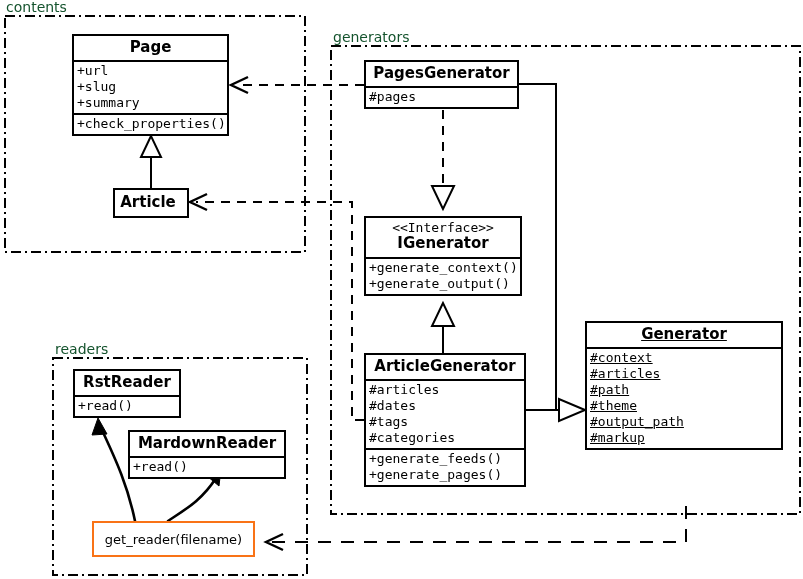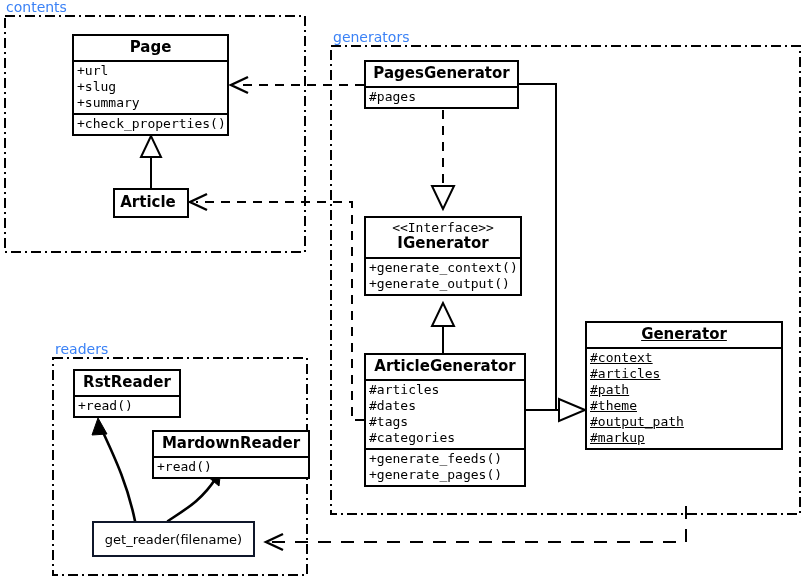--- a/index.html
+++ b/index.html
@@ -22,21 +22,21 @@
     left: 0;
     top: 0;
     width: 803px;
     height: 579px;
     pointer-events: none;
   }
   .pkg-label {
     position: absolute;
     font-family: "DejaVu Sans", sans-serif;
     font-size: 14px;
-    color: #3b82f6;
+    color: #14532d;
     white-space: nowrap;
     background: #ffffff;
     padding: 0 2px;
   }
 
   
   .cls {
     position: absolute;
     border: 2px solid #000;
     background: #ffffff;
@@ -73,21 +73,21 @@
     font-family: "DejaVu Sans Mono", monospace;
     font-size: 13px;
     color: #000;
     line-height: 1.23;
     white-space: nowrap;
     text-align: left;
   }
   
   .fnbox {
     position: absolute;
-    border: 2px solid #0f172a;
+    border: 2px solid #f97316;
     background: #ffffff;
     box-sizing: border-box;
     display: flex;
     align-items: center;
     justify-content: center;
     z-index: 3;
   }
   .fnbox-label {
     font-family: "DejaVu Sans", sans-serif;
     font-size: 13px;
@@ -201,21 +201,21 @@
     </div>
   </div>
 
   <div class="cls" style="left:73px; top:369px; width:108px;">
     <div class="cls-name">RstReader</div>
     <div class="cls-sep cls-compartment">
       <div class="cls-member">+read()</div>
     </div>
   </div>
 
-  <div class="cls" style="left:152px; top:430px; width:158px;">
+  <div class="cls" style="left:128px; top:430px; width:158px;">
     <div class="cls-name">MardownReader</div>
     <div class="cls-sep cls-compartment">
       <div class="cls-member">+read()</div>
     </div>
   </div>
 
   <div class="fnbox" style="left:92px; top:521px; width:163px; height:36px;">
     <span class="fnbox-label">get_reader(filename)</span>
   </div>
 

